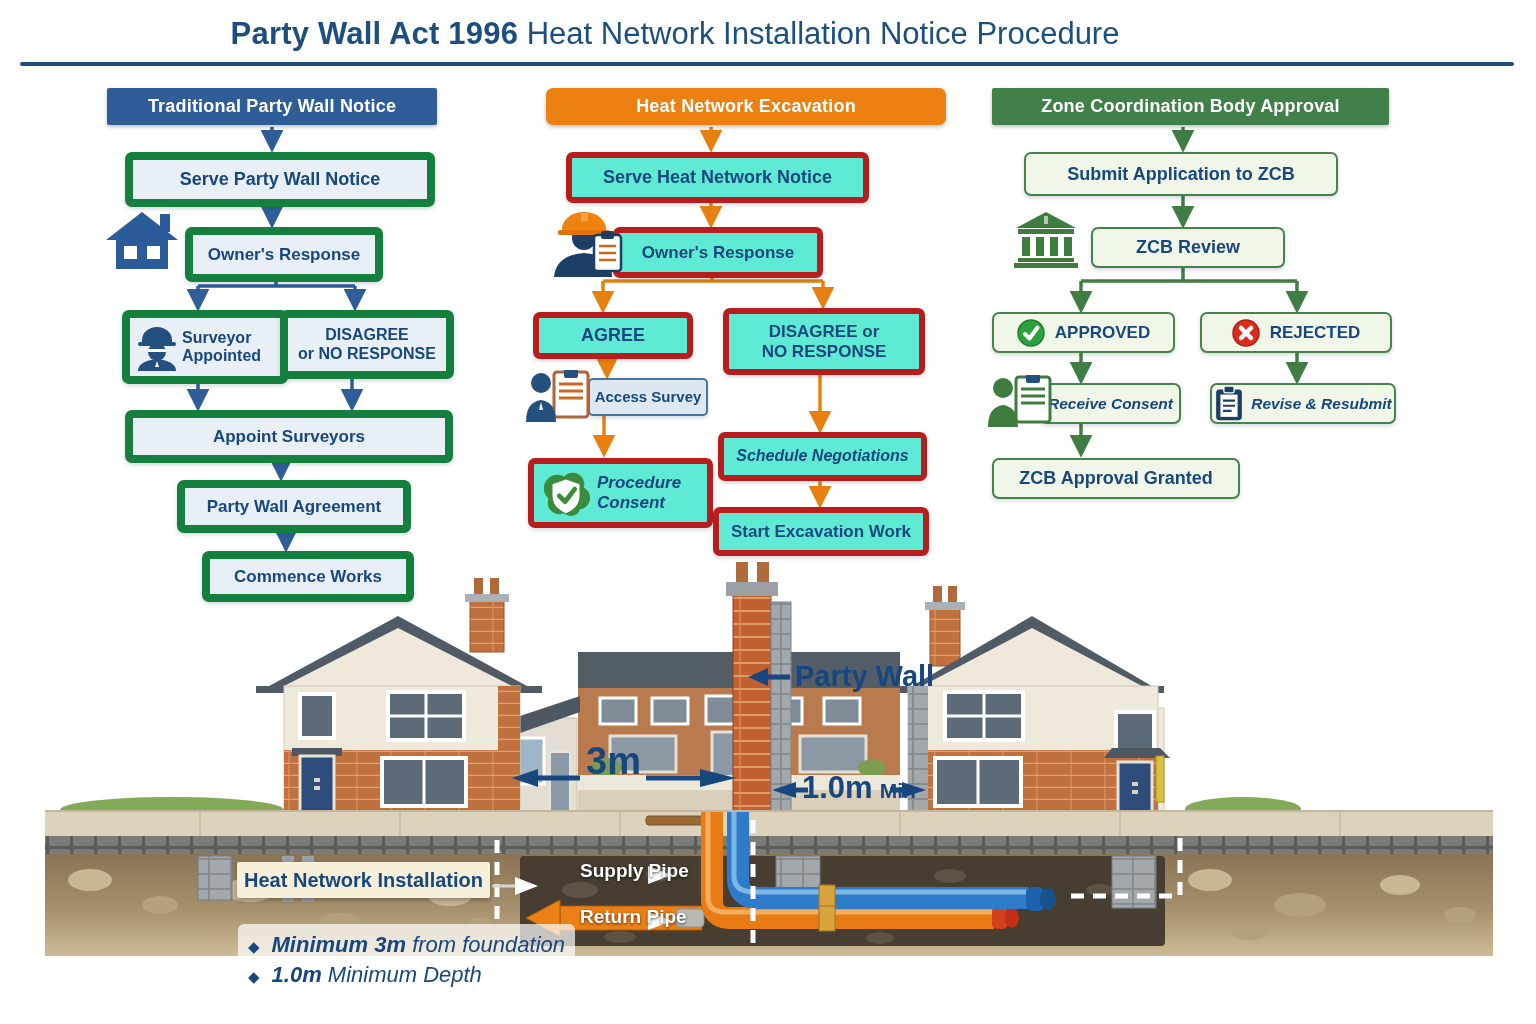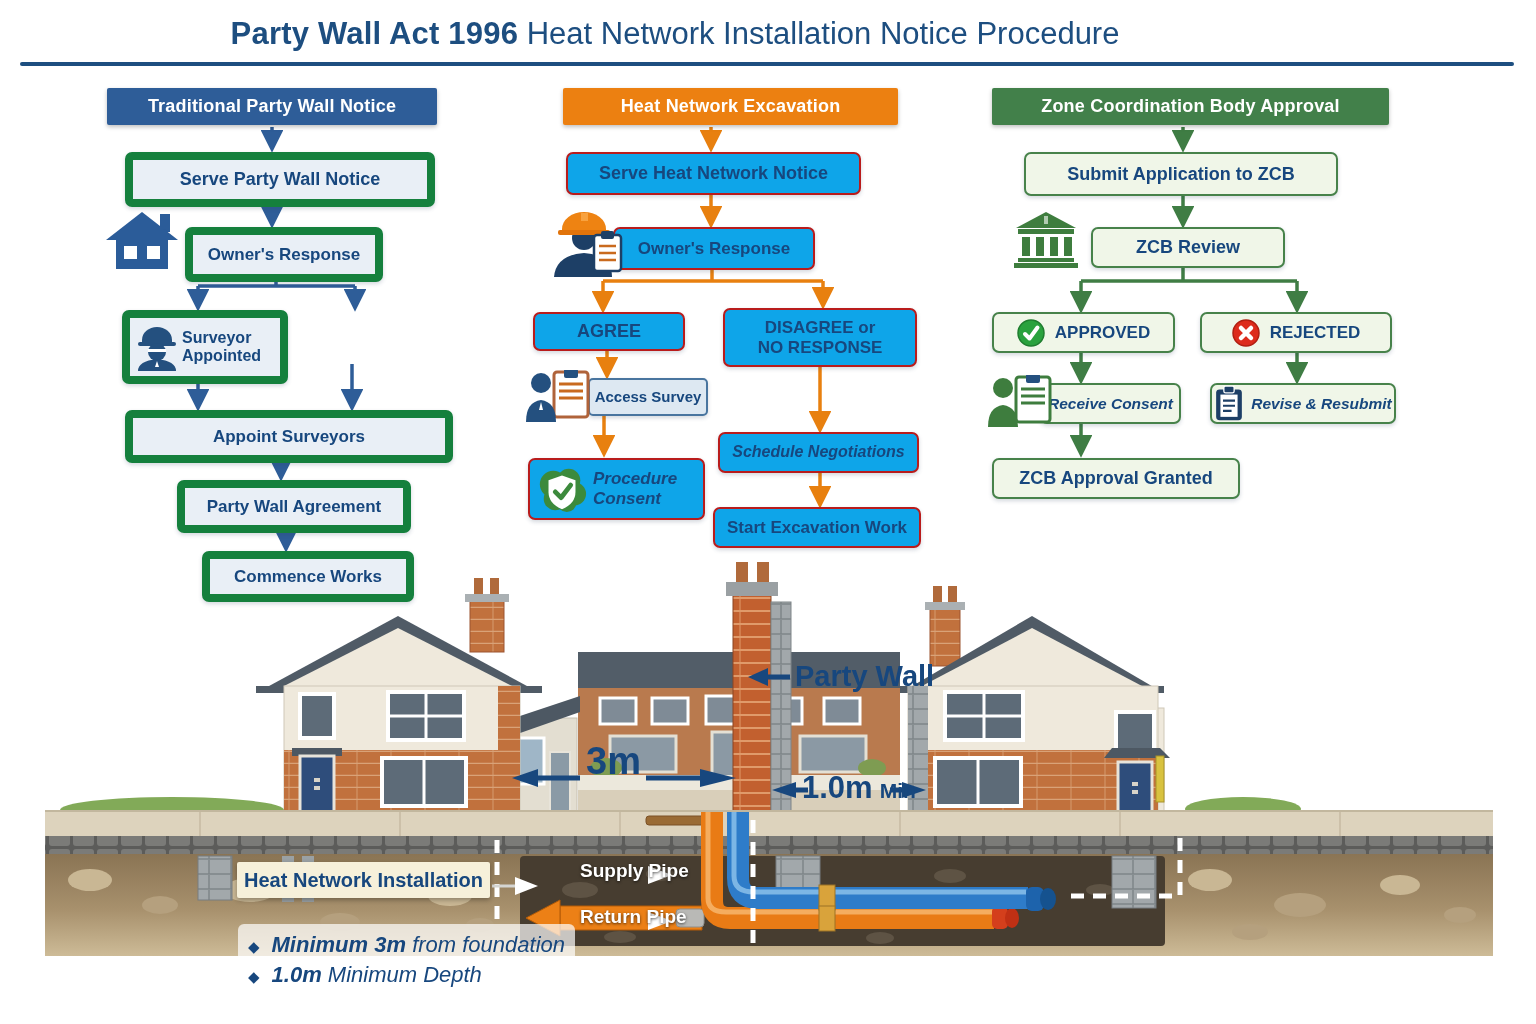--- a/index.html
+++ b/index.html
@@ -13,21 +13,21 @@
   
   .box{position:absolute;border-radius:7px;display:flex;align-items:center;justify-content:center;
        font-weight:bold;color:#17477e;text-align:center;font-size:17px;line-height:1.15;
        box-shadow:0 2px 4px rgba(40,60,90,.2);z-index:3;}
   .hdr{border-radius:2px;color:#fff;font-size:18px;letter-spacing:.2px;box-shadow:0 2px 4px rgba(0,0,0,.25);}
   .hdr-blue{background:#2e5d98;}
   .hdr-orange{background:#ec8011;}
   .hdr-green{background:#42804a;}
   .b-blue{background:#e9eff6;border:8px solid #15803d;}
   .b-blue2{background:#dde8f2;border:2px solid #49759f;}
-  .b-orange{background:#0ea5e9;border:2px solid #b91c1c;}
+  .b-orange{background:#5eead4;border:6px solid #b91c1c;}
   .b-green{background:#f0f6e8;border:2px solid #47824a;}
   .stack{display:flex;flex-direction:column;}
   .italic{font-style:italic;}
   .icon{position:absolute;z-index:4;}
   .inline-icon{flex:0 0 auto;}
   svg{display:block;}
   
   .scene-label{position:absolute;color:#17477e;font-weight:bold;z-index:6;}
   .pipe-label{position:absolute;color:#ffffff;font-weight:bold;font-size:19px;z-index:6;
               text-shadow:0 1px 3px rgba(0,0,0,.7);margin-left:24px;}
@@ -115,36 +115,40 @@
         <path d="M2,48 Q2,38 21,36 Q40,38 40,48 Z" fill="#24507f"></path>
         <path d="M21,38 L19,44 L23,44 Z" fill="#fff"></path>
       </svg>
     </span>
     <span class="stack" style="margin-left:4px;">
       <span>Surveyor</span>
       <span>Appointed</span>
     </span>
   </div>
 
+  <div class="box b-blue stack" style="left:280px;top:310px;width:158px;height:53px;font-size:16px;">
+    <span>DISAGREE</span>
+    <span>or NO RESPONSE</span>
+  </div>
 
   <div class="box b-blue" style="left:125px;top:410px;width:312px;height:37px;">Appoint Surveyors</div>
   <div class="box b-blue" style="left:177px;top:480px;width:218px;height:37px;">Party Wall Agreement</div>
   <div class="box b-blue" style="left:202px;top:551px;width:196px;height:35px;">Commence Works</div>
 
   <span class="icon" style="left:106px;top:208px;">
     <svg width="72" height="62" viewBox="0 0 72 62">
       <rect x="54" y="6" width="10" height="18" fill="#2b5c99"></rect>
       <polygon points="0,32 36,4 72,32" fill="#2b5c99"></polygon>
       <rect x="10" y="30" width="52" height="31" fill="#2b5c99"></rect>
       <rect x="18" y="38" width="13" height="13" fill="#fff"></rect>
       <rect x="41" y="38" width="13" height="13" fill="#fff"></rect>
     </svg>
   </span>
 
-  <div class="box hdr hdr-orange" style="left:563px;top:88px;width:335px;height:37px;">Heat Network Excavation</div>
+  <div class="box hdr hdr-orange" style="left:546px;top:88px;width:400px;height:37px;border-radius:7px;">Heat Network Excavation</div>
   <div class="box b-orange" style="left:566px;top:152px;width:291px;height:39px;font-size:18px;">Serve Heat Network Notice</div>
   <div class="box b-orange" style="left:613px;top:227px;width:198px;height:39px;">Owner's Response</div>
   <div class="box b-orange" style="left:533px;top:312px;width:148px;height:35px;font-size:18px;">AGREE</div>
 
   <div class="box b-orange stack" style="left:723px;top:308px;width:190px;height:55px;font-size:17px;">
     <span>DISAGREE or</span>
     <span>NO RESPONSE</span>
   </div>
 
   <div class="box b-blue2" style="left:588px;top:378px;width:116px;height:34px;font-size:15px;border-radius:5px;">Access Survey</div>

